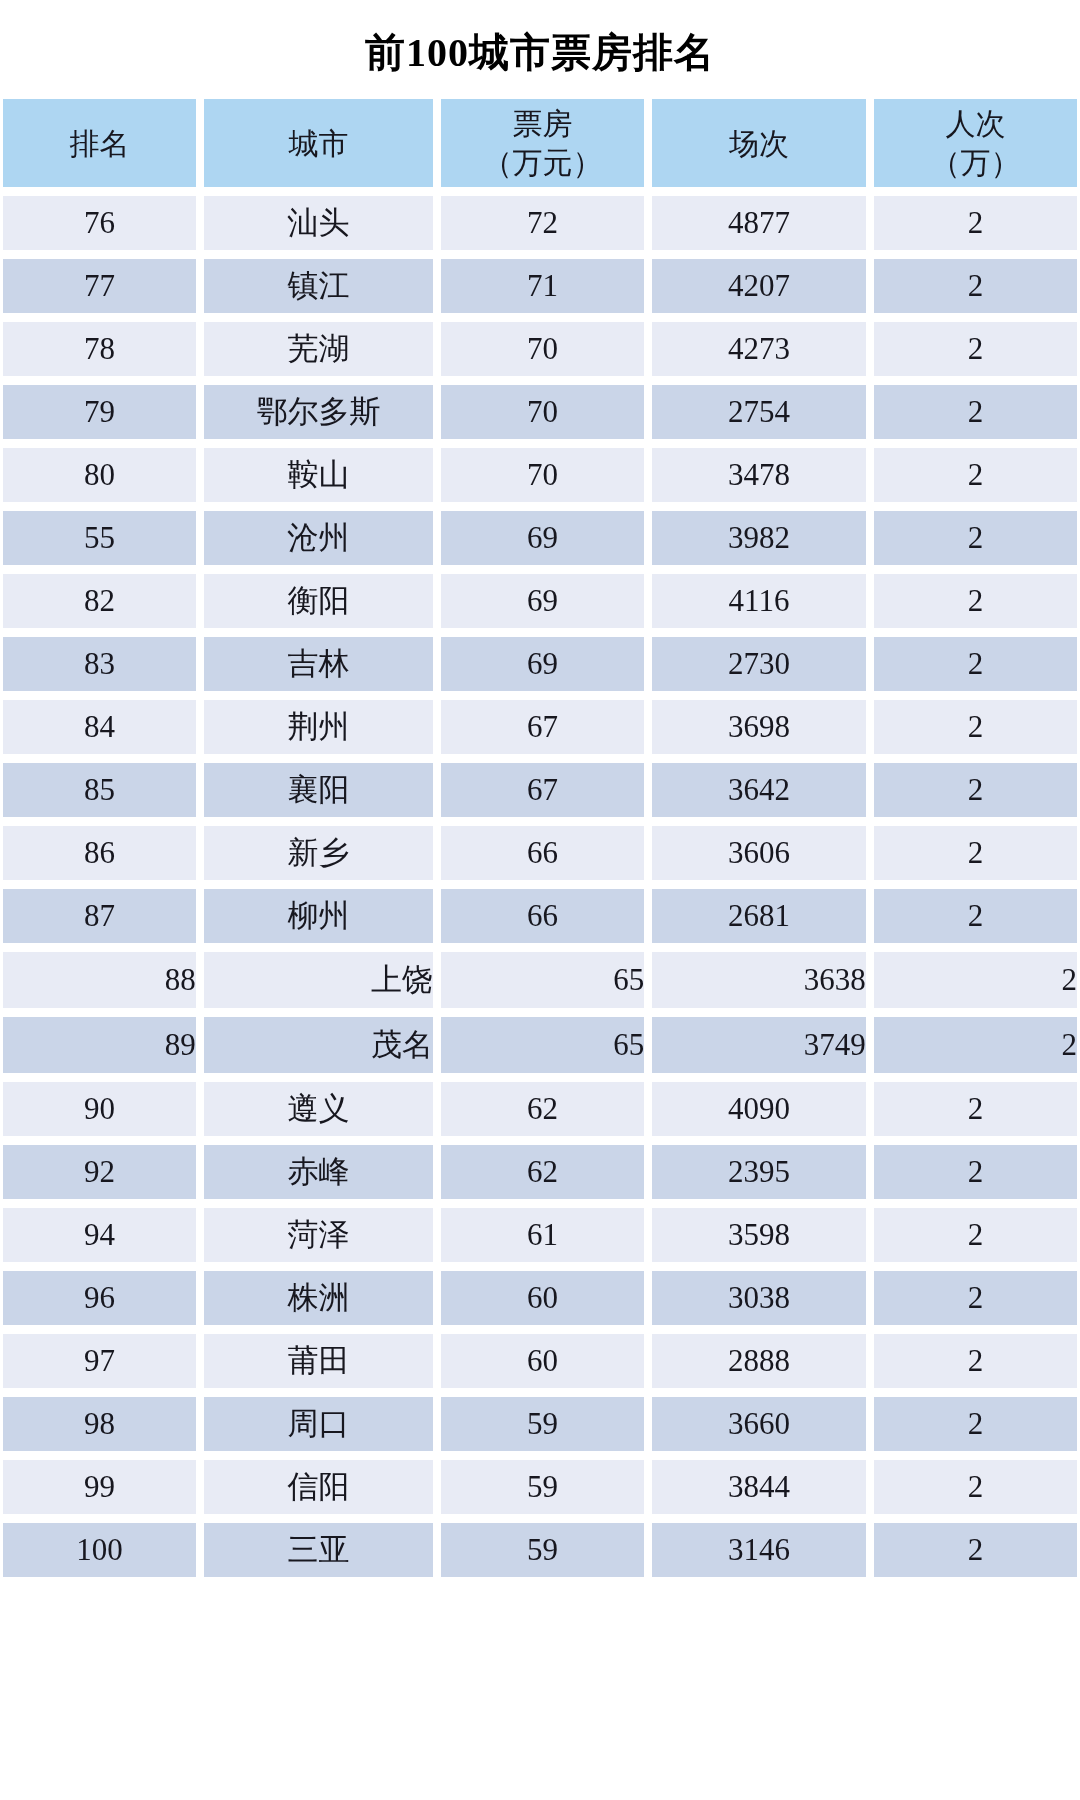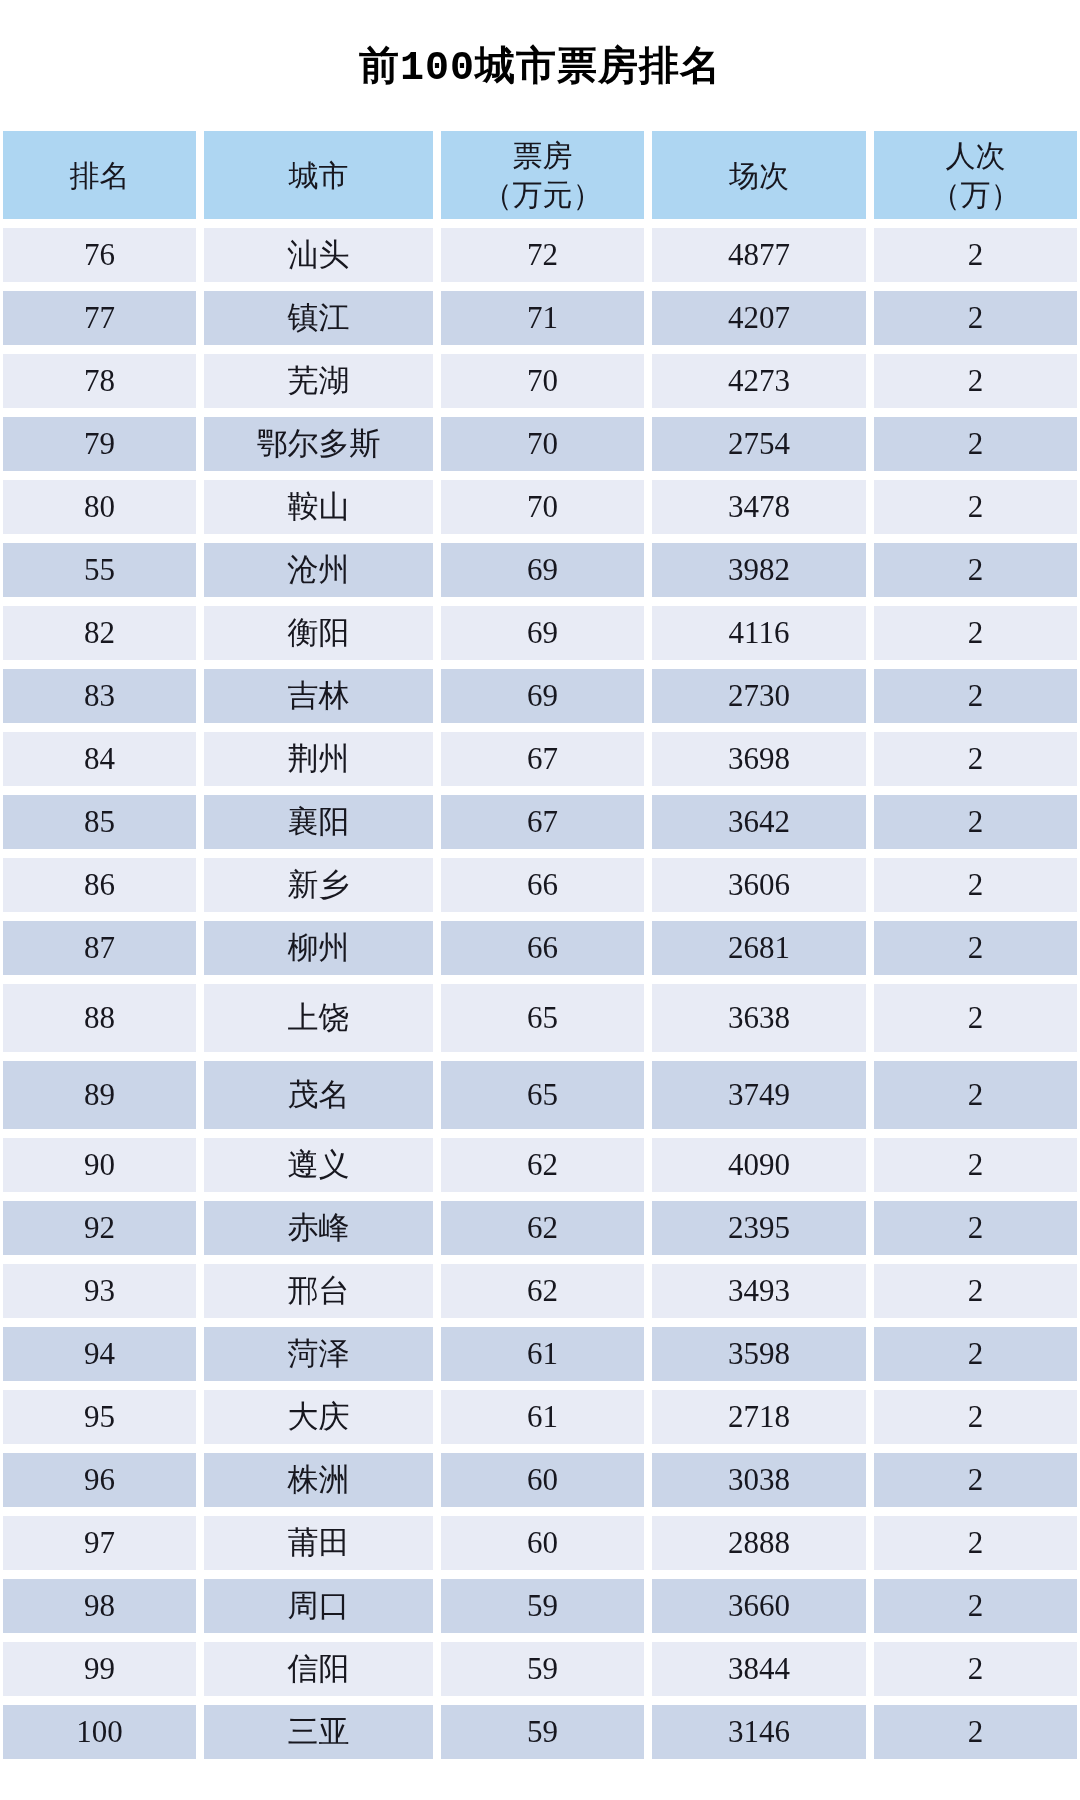--- a/index.html
+++ b/index.html
@@ -11,24 +11,24 @@
     --page-bg:#ffffff;
   }
   html,body{margin:0;padding:0;}
   body{
     width:1080px;height:1800px;overflow:hidden;
     background:var(--page-bg);
     color:var(--text);
     font-family:"Liberation Serif","DejaVu Serif",serif;
   }
   .page-title{
-    margin:16px;
+    margin:0;
     padding:28px 0 12px;
     text-align:center;
-    font-family:Liberation Mono, monospace;
+    font-family:Liberation Serif, serif;
     font-weight:bold;
     font-size:40px;
     line-height:50px;
     color:var(--title);
     letter-spacing:1px;
   }
   table.ranking-table{
     width:calc(100% + 10px);
     margin-left:-5px;
     border-collapse:separate;
@@ -54,21 +54,21 @@
     height:54px;
     text-align:center;
     vertical-align:middle;
     font-size:31px;
     padding:0;
   }
   tbody tr:nth-child(odd) td{background:var(--row-light);}
   tbody tr:nth-child(even) td{background:var(--row-dark);}
   
   tbody tr:nth-child(13) td,
-  tbody tr:nth-child(14) td{height:68px;}
+  tbody tr:nth-child(14) td{height:56px;text-align:right;}
 </style>
 </head>
 <body>
 
 <div class="page">
   <h1 class="page-title">前100城市票房排名</h1>
 
   <table class="ranking-table">
     <colgroup>
       <col class="c-rank">
@@ -205,38 +205,24 @@
           <td>2</td>
         </tr>
         <tr>
           <td>92</td>
           <td>赤峰</td>
           <td>62</td>
           <td>2395</td>
           <td>2</td>
         </tr>
         <tr>
-          <td>93</td>
-          <td>邢台</td>
-          <td>62</td>
-          <td>3493</td>
-          <td>2</td>
-        </tr>
-        <tr>
           <td>94</td>
           <td>菏泽</td>
           <td>61</td>
           <td>3598</td>
-          <td>2</td>
-        </tr>
-        <tr>
-          <td>95</td>
-          <td>大庆</td>
-          <td>61</td>
-          <td>2718</td>
           <td>2</td>
         </tr>
         <tr>
           <td>96</td>
           <td>株洲</td>
           <td>60</td>
           <td>3038</td>
           <td>2</td>
         </tr>
         <tr>

